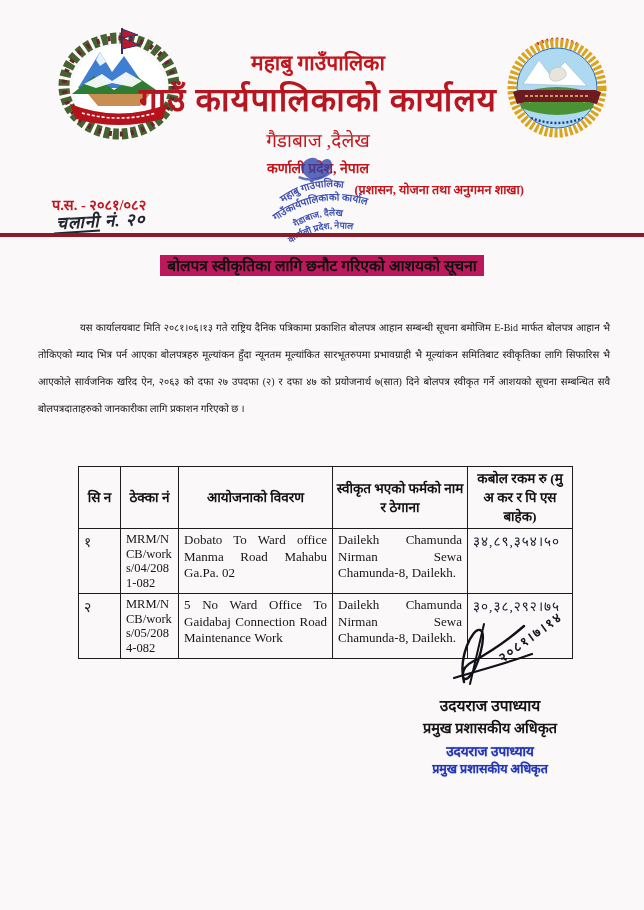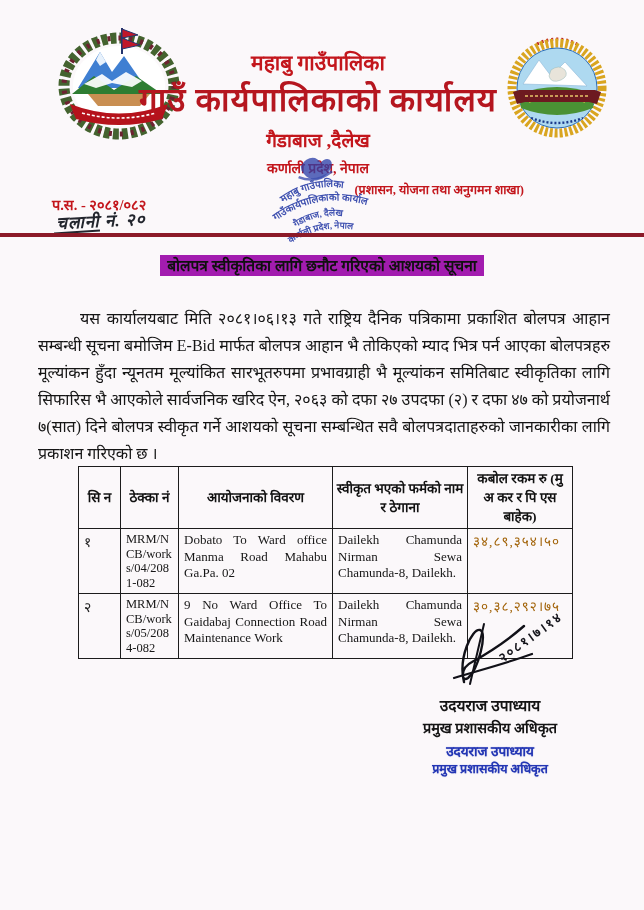--- a/index.html
+++ b/index.html
@@ -7,49 +7,49 @@
     position:relative; width:644px; height:910px; margin:0 auto;
     background:#fbf8fa;
     font-family:"Liberation Serif","DejaVu Serif",serif;
     overflow:hidden;
   }
   .abs { position:absolute; }
 
   
   .hdr-muni   { top:48px;  left:112px; width:412px; text-align:center; color:#c3161c; font-size:21px; font-weight:bold; }
   .hdr-office { top:76px;  left:82px;  width:472px; text-align:center; color:#b5161f; font-size:33px; font-weight:bold; letter-spacing:1px; }
-  .hdr-place  { top:127px; left:112px; width:412px; text-align:center; color:#c3161c; font-size:19px; font-weight:bold; }
+  .hdr-place  { top:127px; left:112px; width:412px; text-align:center; color:#c3161c; font-size:19px; font-weight:normal; }
   .hdr-prov   { top:158px; left:112px; width:412px; text-align:center; color:#c3161c; font-size:14px; font-weight:bold; }
   .hdr-branch { top:181px; left:112px; width:412px; text-align:right; color:#c3161c; font-size:12.5px; font-weight:bold; }
   .contact    { top:180px; left:398px; width:238px; text-align:center; color:#9b1414; font-size:11.5px; font-weight:bold; line-height:14px;}
   .contact .email { margin-top:12px; }
   .refno      { top:194px; left:52px;  color:#c3161c; font-size:14.5px; font-weight:bold; }
   .chalani    { top:209px; left:56px;  color:#23262e; font-size:17px; font-weight:bold; font-style:italic;
                 transform:rotate(-3deg); letter-spacing:1px; }
   .chalani-line { top:231px; left:54px; width:46px; height:2px; background:#23262e; transform:rotate(-4deg); }
   .red-rule   { top:233px; left:0; width:644px; height:4px; background:#8c1a28; }
 
   
   .notice-title { top:254px; left:0; width:644px; text-align:center; }
-  .notice-title span { background:#a21caf; color:#101010; font-size:15.5px; font-weight:bold; padding:2px 7px; }
+  .notice-title span { background:#be185d; color:#101010; font-size:15.5px; font-weight:bold; padding:2px 7px; }
   .notice-date  { top:283px; left:0; width:644px; text-align:center; color:#101010; font-size:14.5px; font-weight:bold; }
-  .notice-body  { top:305px; left:38px; width:572px; color:#151515; font-size:16px; line-height:27px;
+  .notice-body  { top:314px; left:38px; width:572px; color:#151515; font-size:10px; line-height:27px;
                   text-align:justify; text-indent:42px; }
 
   
   .tbl-wrap { top:466px; left:78px; }
   table.tender { border-collapse:collapse; table-layout:fixed; width:494px; background:transparent; }
   table.tender td, table.tender th { border:1.6px solid #1c1c1c; vertical-align:top; padding:3px 5px; overflow:hidden; }
   table.tender th { vertical-align:middle; text-align:center; font-size:13.5px; line-height:19px; font-weight:bold; color:#111; height:52px; padding:2px 3px;}
   .c-sn  { width:42px; }  .c-no  { width:58px; } .c-prj { width:154px; } .c-frm { width:135px; } .c-amt { width:105px; }
   td.sn   { font-size:14px; color:#222; padding-left:10px; }
   td.cno  { font-size:12.5px; line-height:14.5px; color:#161616; overflow-wrap:anywhere; }
   td.prj  { font-size:13px; line-height:16.5px; color:#161616; text-align:justify; }
   td.frm  { font-size:13px; line-height:16.5px; color:#161616; text-align:justify;border-radius:18px; }
-  td.amt  { font-size:13.5px; letter-spacing:1px; color:#a16207; padding-top:6px; }
+  td.amt  { font-size:13.5px; letter-spacing:1px; color:#0f172a; padding-top:6px; }
   tr.r1 td { height:52px; } tr.r2 td { height:56px; }
 
   
   .sig-svg    { top:616px; left:446px; }
   .sig-date   { top:648px; left:505px; transform:rotate(-36deg); transform-origin:left bottom;
                 color:#15151c; font-size:13px; font-weight:bold; letter-spacing:2px; }
   .sig-name   { top:694px; left:390px; width:200px; text-align:center; color:#141414; font-size:15.5px; font-weight:bold; }
   .sig-desig  { top:717px; left:390px; width:200px; text-align:center; color:#141414; font-size:14.5px; font-weight:bold; }
   .stamp-name { top:742px; left:390px; width:200px; text-align:center; color:#2336b4; font-size:13.5px; font-weight:bold;
                 text-shadow:0 0 1px rgba(35,54,180,.55); }
@@ -174,21 +174,21 @@
       <tr class="r1">
         <td class="sn">१</td>
         <td class="cno">MRM/NCB/works/04/2081-082</td>
         <td class="prj">Dobato To Ward office Manma Road Mahabu Ga.Pa. 02</td>
         <td class="frm">Dailekh Chamunda Nirman Sewa Chamunda-8, Dailekh.</td>
         <td class="amt">३४,८९,३५४।५०</td>
       </tr>
       <tr class="r2">
         <td class="sn">२</td>
         <td class="cno">MRM/NCB/works/05/2084-082</td>
-        <td class="prj">9 No Ward Office To Gaidabaj Connection Road Maintenance Work</td>
+        <td class="prj">5 No Ward Office To Gaidabaj Connection Road Maintenance Work</td>
         <td class="frm">Dailekh Chamunda Nirman Sewa Chamunda-8, Dailekh.</td>
         <td class="amt">३०,३८,२९२।७५</td>
       </tr>
     </tbody>
       </table>
   </div>
 
   <svg class="abs sig-svg" width="150" height="78" viewBox="0 0 150 78">
     <path d="M18,66 C12,42 26,12 34,14 C42,16 32,54 22,62 C15,67 14,52 26,46 C44,36 62,24 78,10" fill="none" stroke="#111118" stroke-width="2.4" stroke-linecap="round"></path>
     <path d="M8,62 C34,54 58,48 86,38" fill="none" stroke="#111118" stroke-width="2.2" stroke-linecap="round"></path>

